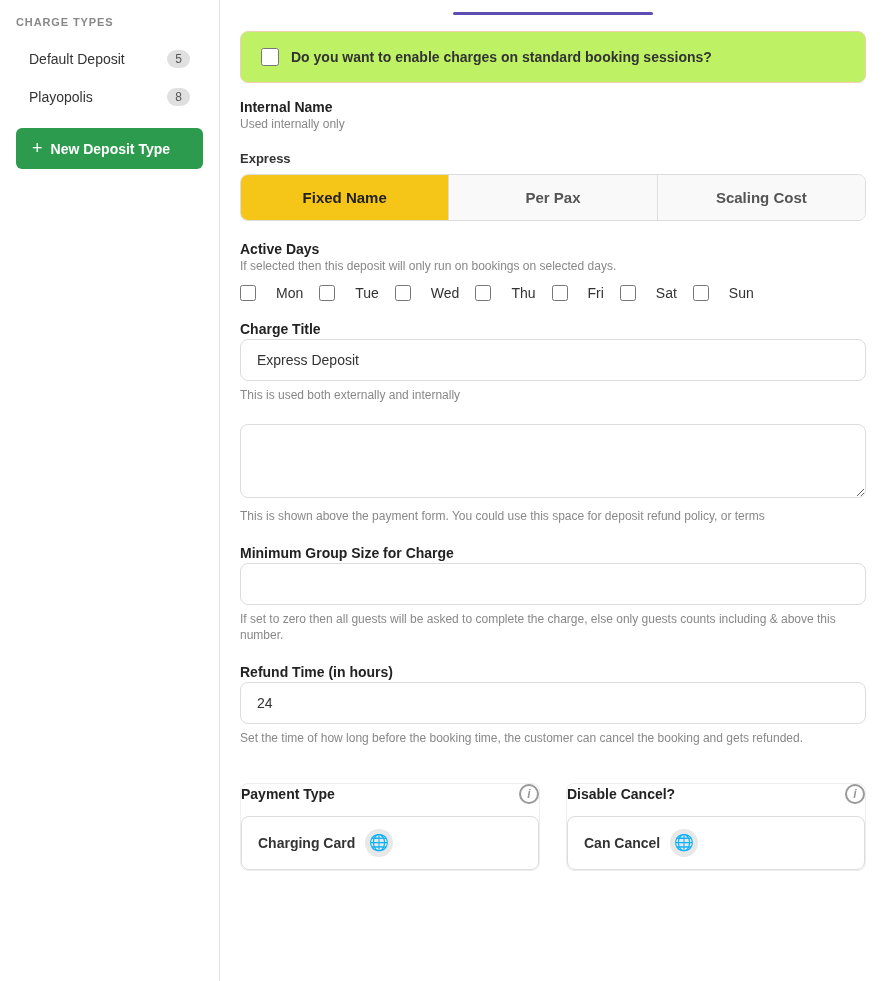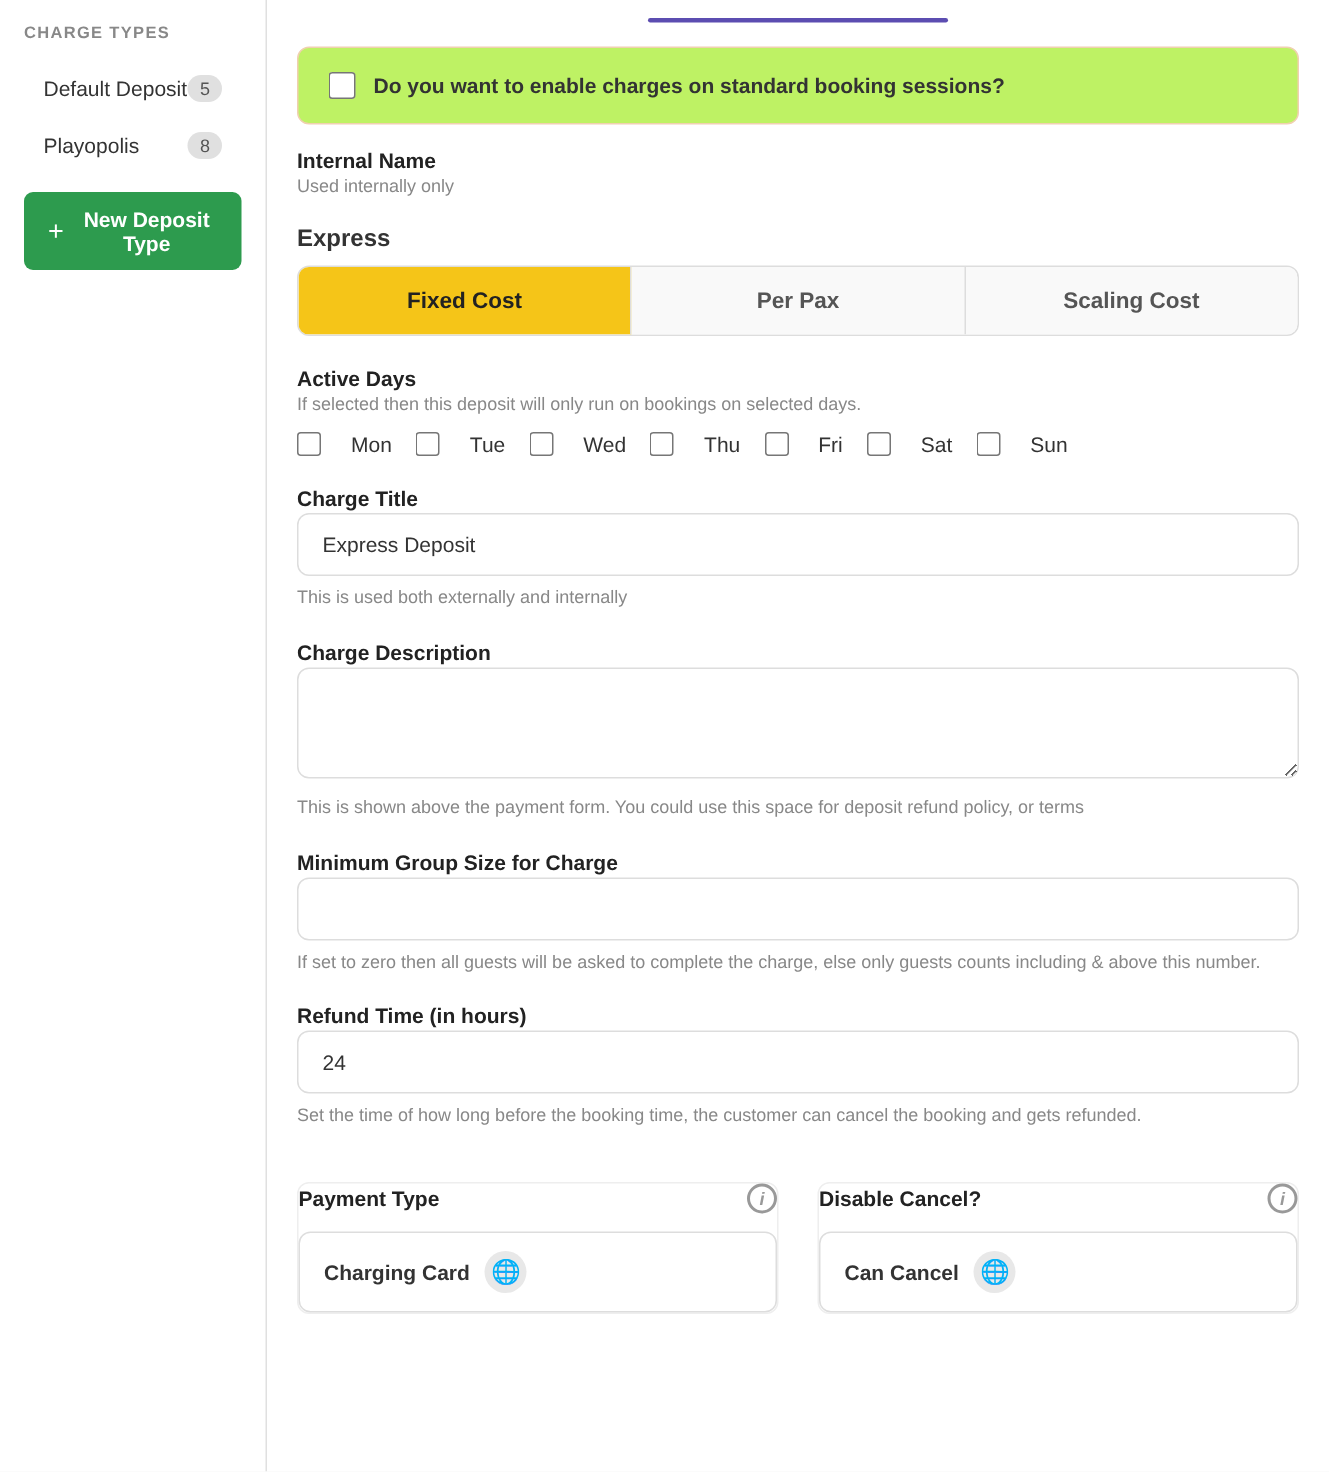--- a/index.html
+++ b/index.html
@@ -7,21 +7,21 @@
       font-family: -apple-system, BlinkMacSystemFont, 'Segoe UI', sans-serif;
       background: #f5f5f5;
       display: flex;
       height: 981px;
       width: 886px;
       overflow: hidden;
     }
 
     
     .sidebar {
-      width: 178px;
+      width: 220px;
       background: #fff;
       border-right: 1px solid #e0e0e0;
       padding: 16px 0;
       flex-shrink: 0;
     }
     .sidebar-title {
       font-size: 11px;
       font-weight: 700;
       color: #888;
       letter-spacing: 0.08em;
@@ -147,21 +147,21 @@
       color: #555;
     }
     .tab-item.active {
       background: #f5c518;
       color: #222;
     }
     .tab-item:not(:last-child) {
       border-right: 1px solid #ddd;
     }
     .express-label {
-      font-size: 16px;
+      font-size: 13px;
       font-weight: 600;
       color: #333;
       margin-bottom: 8px;
     }
 
     
     .active-days-title {
       font-size: 14px;
       font-weight: 700;
       color: #222;
@@ -298,21 +298,21 @@
 
     <div class="form-group">
       <div class="field-label">Internal Name</div>
       <div class="field-sublabel">Used internally only</div>
     </div>
 
     <div class="express-label">Express</div>
 
     <div class="tab-group">
       <div class="tab-item active">
-        <span>Fixed Cost</span>
+        <span>Fixed Name</span>
       </div>
       <div class="tab-item">
         <span>Per Pax</span>
       </div>
       <div class="tab-item">
         <span>Scaling Cost</span>
       </div>
     </div>
 
     <div class="form-group">
@@ -350,21 +350,20 @@
       </div>
     </div>
 
     <div class="form-group">
       <div class="field-label">Charge Title</div>
       <input type="text" class="text-input" value="Express Deposit" style="">
       <div class="field-hint">This is used both externally and internally</div>
     </div>
 
     <div class="form-group">
-      <div class="field-label">Charge Description</div>
       <textarea class="text-input" rows="3" style="resize: vertical;"></textarea>
       <div class="field-hint">This is shown above the payment form. You could use this space for deposit refund policy, or terms</div>
     </div>
 
     <div class="form-group">
       <div class="field-label">Minimum Group Size for Charge</div>
       <input type="text" class="text-input" style="">
       <div class="field-hint">If set to zero then all guests will be asked to complete the charge, else only guests counts including &amp; above this number.</div>
     </div>
 

